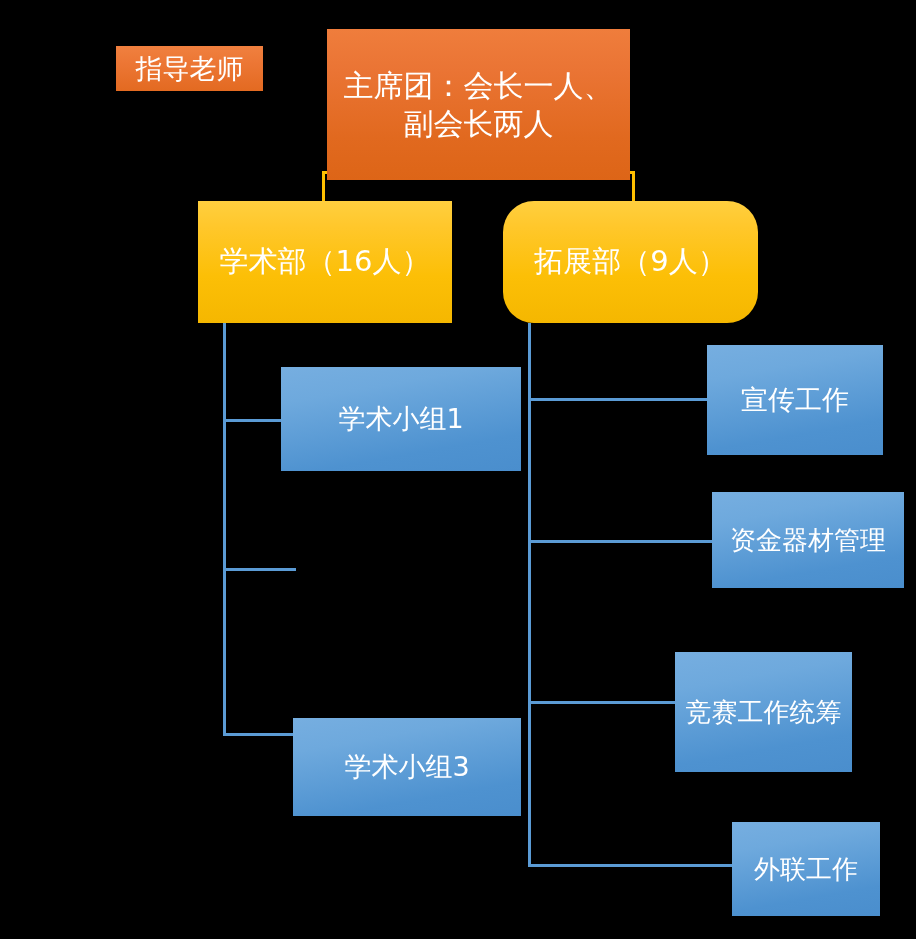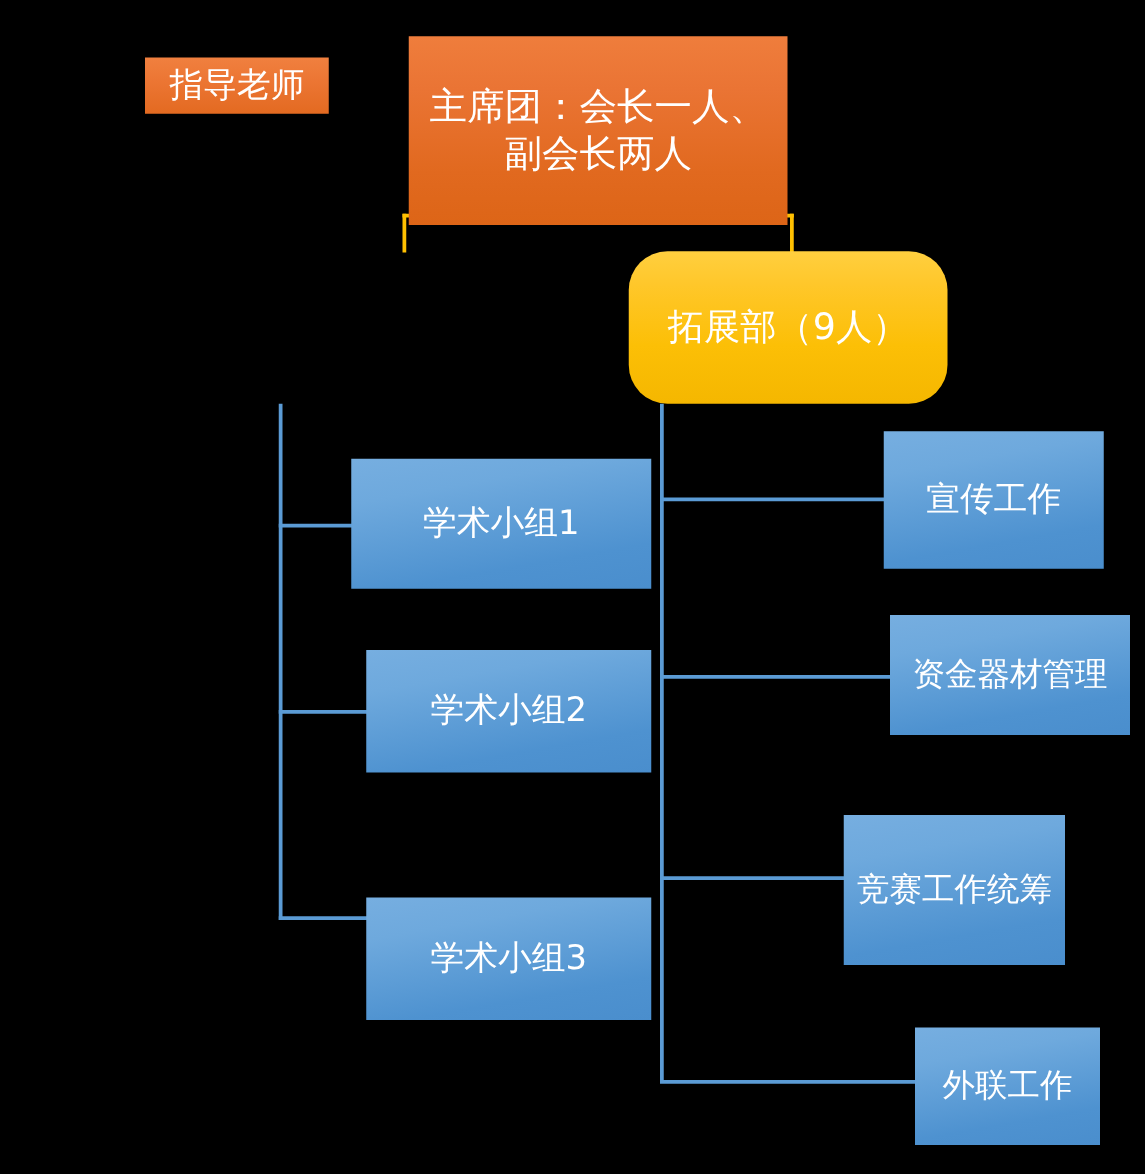--- a/index.html
+++ b/index.html
@@ -74,26 +74,26 @@
   <div class="line line-blue" style="left:528px; top:323px; width:3px; height:543px;"></div>
   <div class="line line-blue" style="left:528px; top:398px; width:182px; height:3px;"></div>
   <div class="line line-blue" style="left:528px; top:540px; width:187px; height:3px;"></div>
   <div class="line line-blue" style="left:528px; top:701px; width:180px; height:3px;"></div>
   <div class="line line-blue" style="left:528px; top:864px; width:207px; height:3px;"></div>
 
   <div class="node orange-small" style="left:116px; top:46px; width:147px; height:45px;">指导老师</div>
 
   <div class="node orange-main" style="left:327px; top:15px; width:303px; height:151px;margin-top:14px;">主席团：会长一人、副会长两人</div>
 
+  <div class="node gold" style="left:198px; top:201px; width:254px; height:122px;">学术部（16人）</div>
 
   <div class="node gold" style="left:503px; top:201px; width:255px; height:122px;border-radius:31px;">拓展部（9人）</div>
 
   <div class="node blue" style="left:281px; top:367px; width:240px; height:104px;">学术小组1</div>
 
-  <div class="node blue" style="left:293px; top:520px; width:228px; height:98px;">学术小组2</div>
 
   <div class="node blue" style="left:293px; top:718px; width:228px; height:98px;">学术小组3</div>
 
   <div class="node blue" style="left:707px; top:345px; width:176px; height:110px;">宣传工作</div>
 
   <div class="node blue" style="left:712px; top:492px; width:192px; height:96px; font-size:26px;">资金器材管理</div>
 
   <div class="node blue" style="left:675px; top:652px; width:177px; height:120px; font-size:26px;">竞赛工作统筹</div>
 
   <div class="node blue" style="left:732px; top:822px; width:148px; height:94px; font-size:26px;">外联工作</div>

